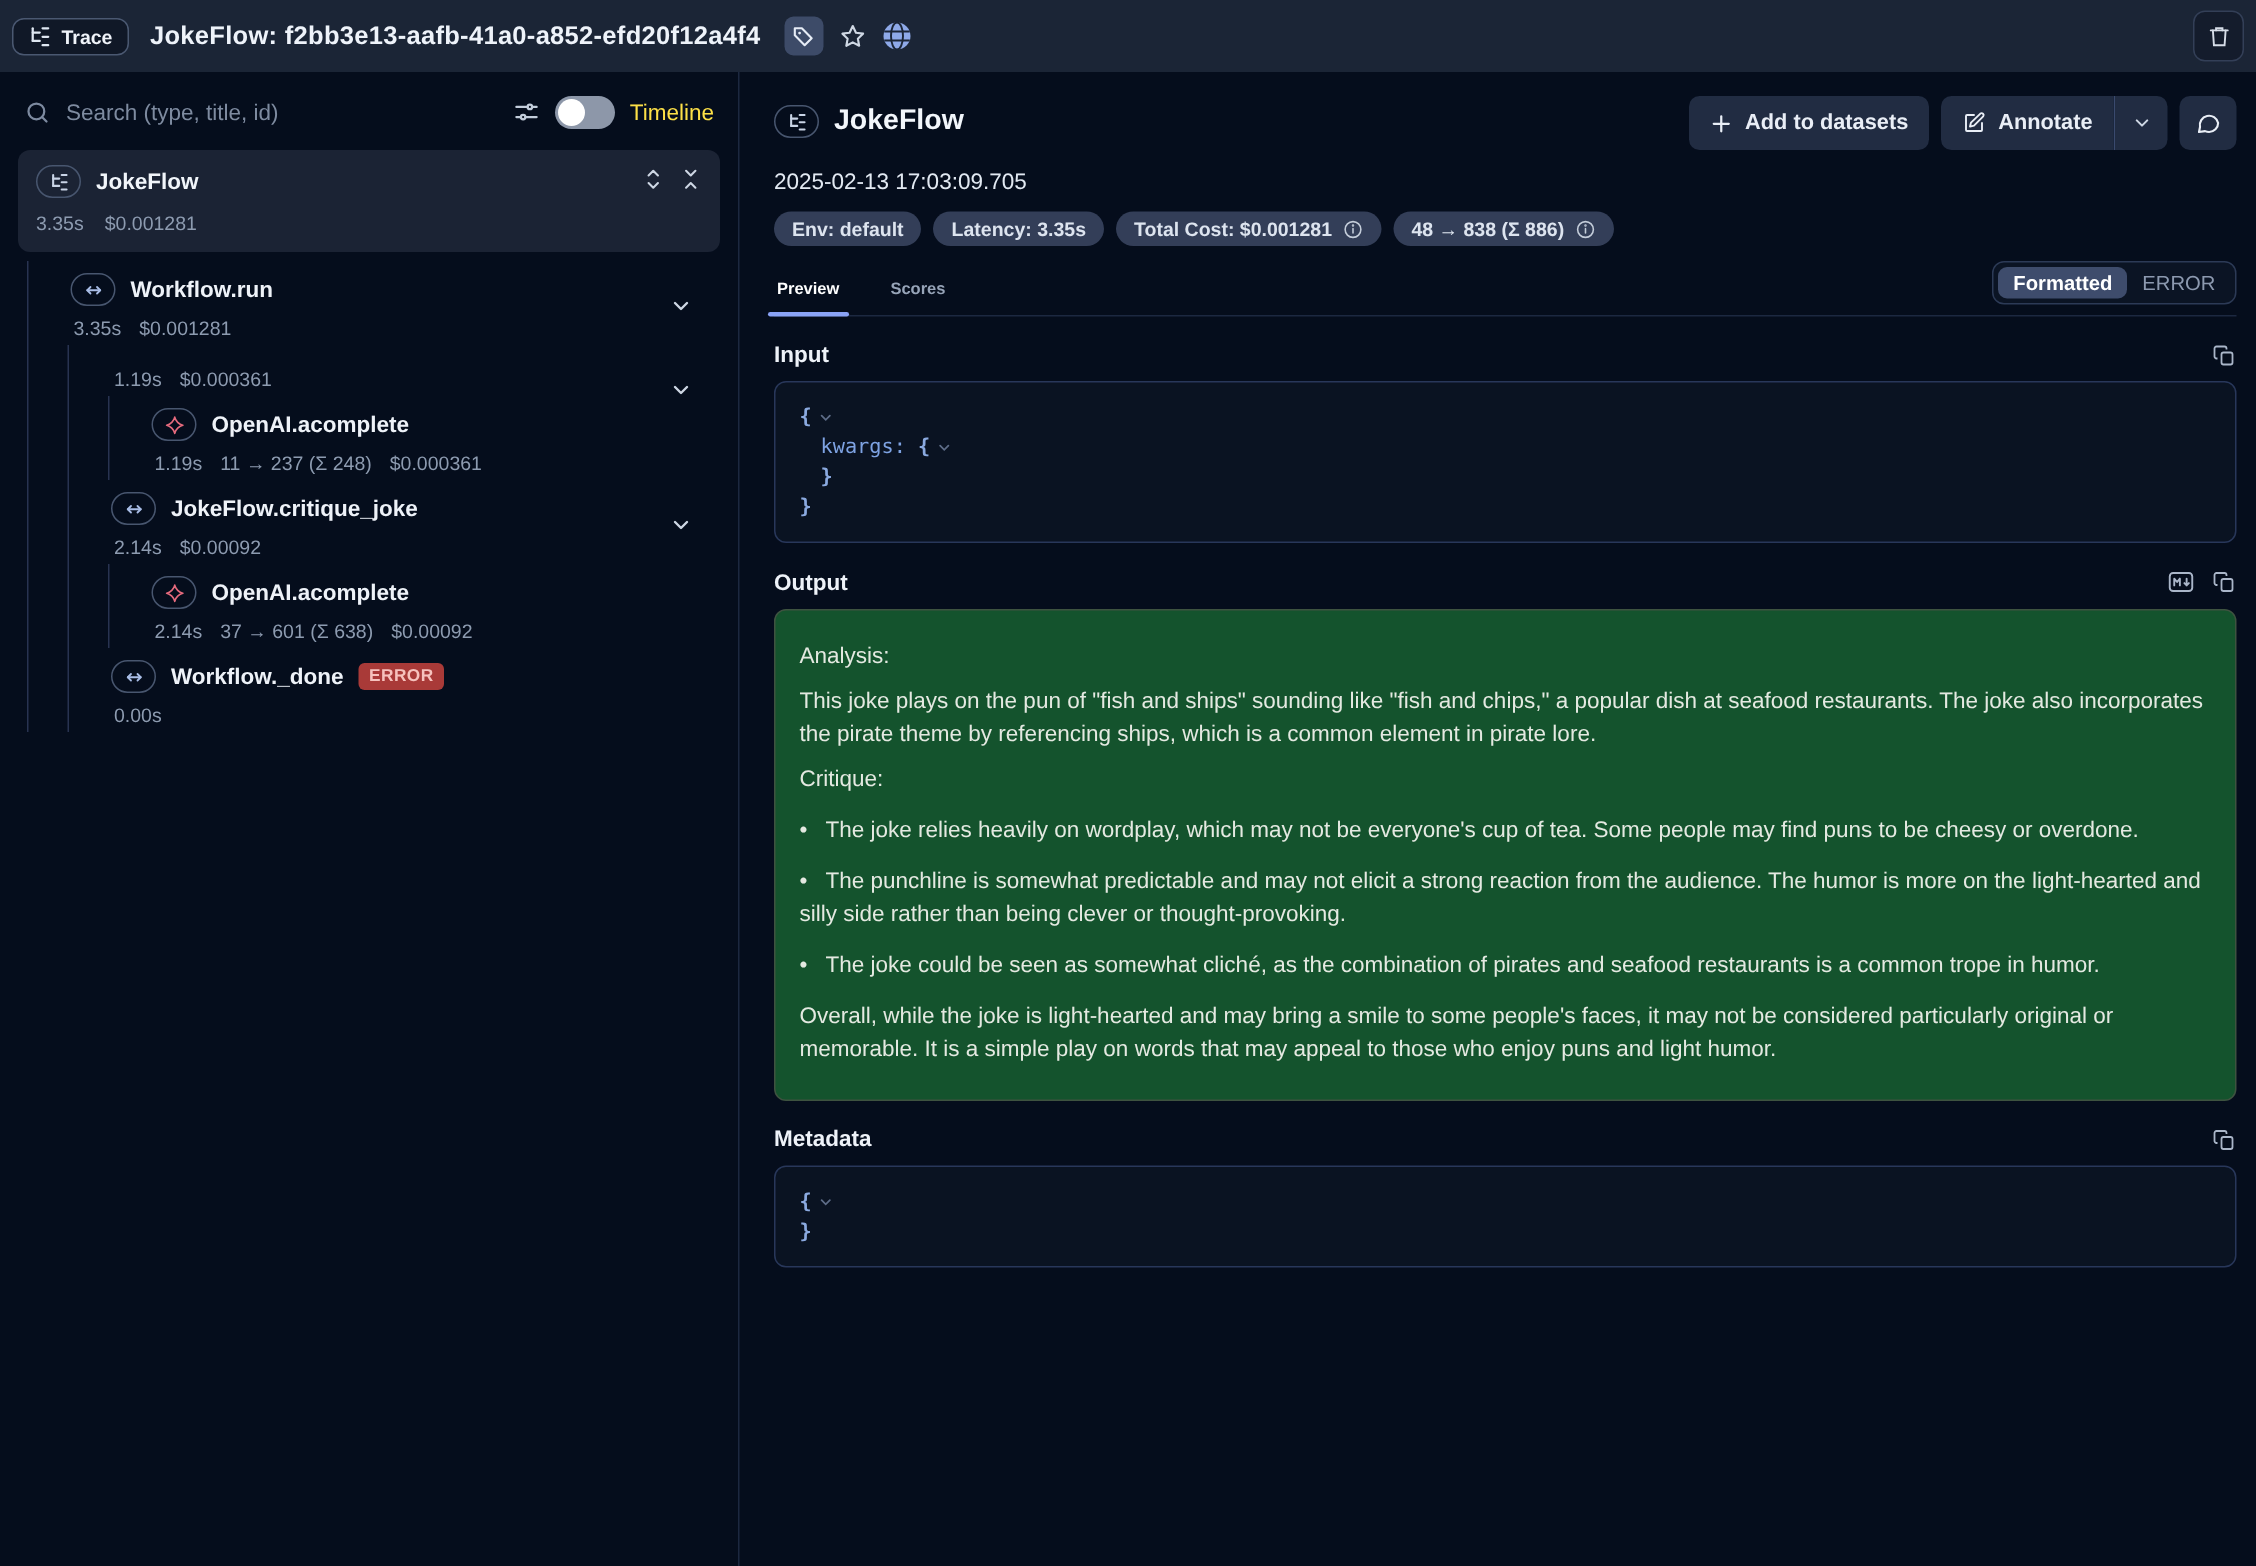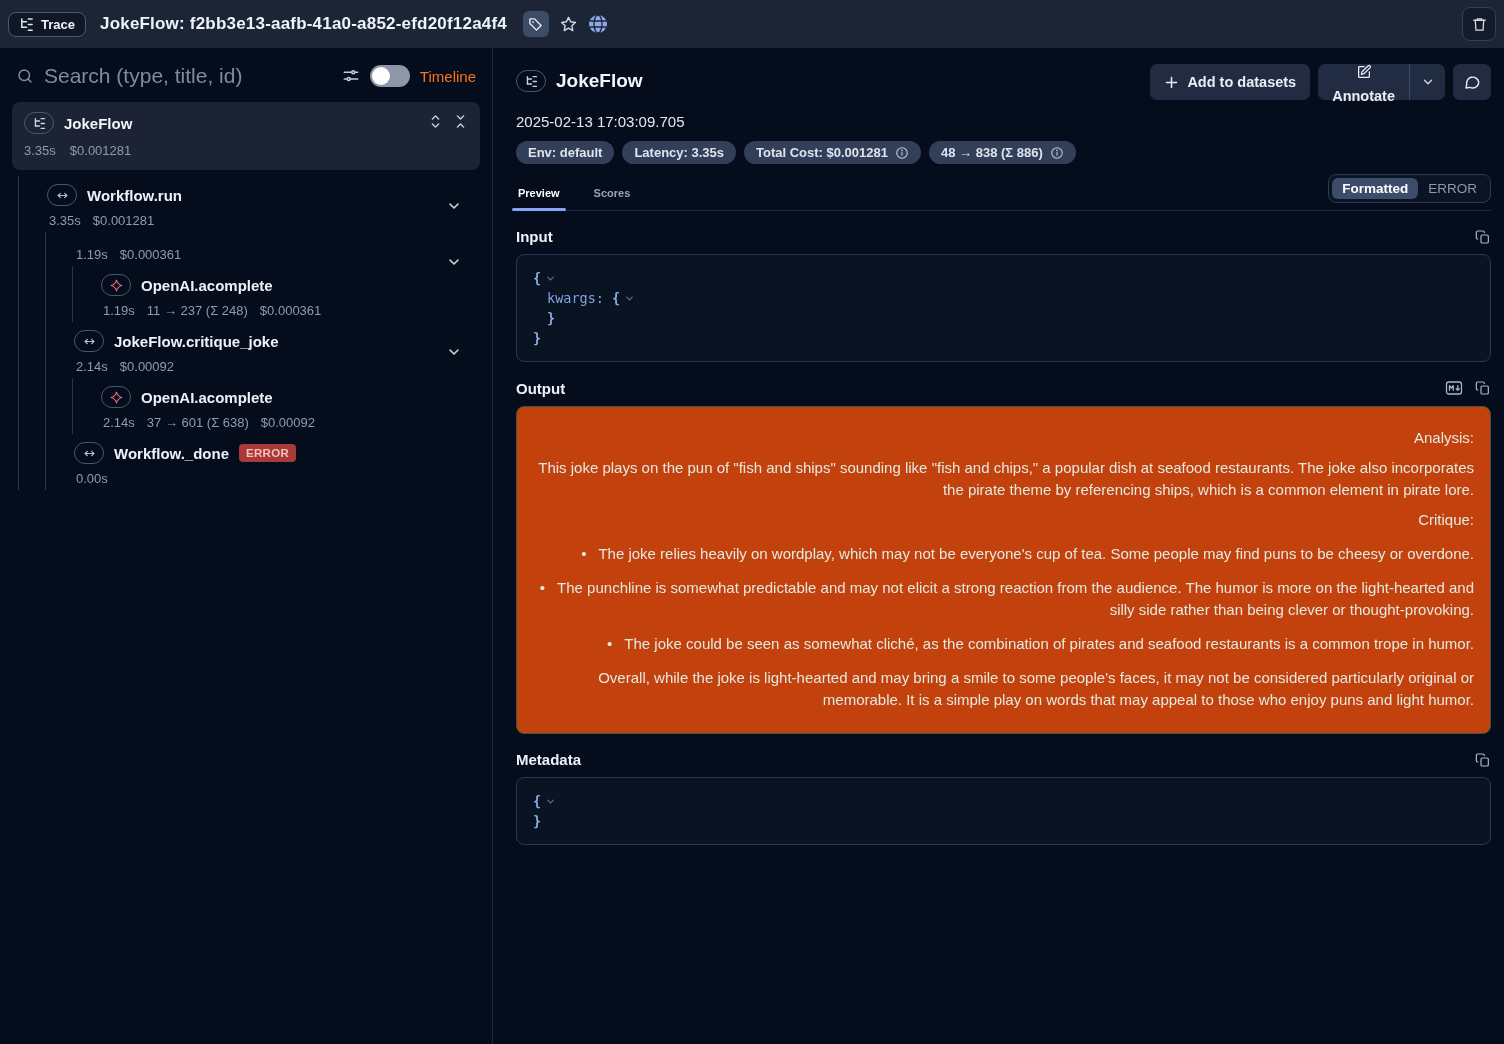--- a/index.html
+++ b/index.html
@@ -35,30 +35,30 @@
 
   
   .shell { display:flex; height:996px; }
   .sidebar { width:493px; border-right:1px solid #1c2840; position:relative; }
   .main { flex:1; padding:16px 13px 0 23px; }
 
   
   .search-row { display:flex; align-items:center; gap:10px; padding:16px 16px 12px 16px; }
   .search-input {
     flex:1; background:transparent; border:none; outline:none;
-    font-size:21px; color:#cbd5e3; font-family:"Liberation Sans",sans-serif;
+    font-size:15px; color:#cbd5e3; font-family:"Liberation Sans",sans-serif;
   }
   .search-input::placeholder { color:#7e8ba0; }
   .toggle {
     width:40px; height:22px; border-radius:11px; background:#8d97a9; position:relative; cursor:pointer; flex:none;
   }
   .toggle .knob {
     position:absolute; left:2px; top:2px; width:18px; height:18px; border-radius:50%; background:#ffffff;
   }
-  .timeline-label { font-size:15px; color:#f97316; }
+  .timeline-label { font-size:15px; color:#fde047; }
 
   .trace-card {
     margin:2px 12px 6px 12px; background:#1b2334; border-radius:8px;
     padding:10px 12px 12px 12px; position:relative; cursor:pointer;
   }
   .trace-card-top { display:flex; align-items:center; gap:10px; }
   .obs-chip {
     width:30px; height:22px; border:1.5px solid #48566f; border-radius:11px;
     display:flex; align-items:center; justify-content:center; flex:none; background:transparent;
   }
@@ -85,21 +85,21 @@
   .main-title-wrap { display:flex; align-items:center; gap:10px; padding-top:6px; }
   .main-title { font-size:19px; font-weight:bold; color:#f2f6fb; }
   .head-actions { margin-left:auto; display:flex; gap:8px; }
   .btn {
     background:#212c42; border:none; border-radius:7px; height:36px;
     display:flex; align-items:center; gap:8px; padding:0 14px;
     color:#e9eef6; font-size:14.5px; font-weight:bold; cursor:pointer;
     font-family:"Liberation Sans",sans-serif;
   }
   .split { display:flex; }
-  .split .btn-left { border-radius:7px 0 0 7px;flex-direction:column; }
+  .split .btn-left { border-radius:7px 0 0 7px; }
   .split .btn-right {
     border-radius:0 7px 7px 0; width:36px; padding:0; justify-content:center;
     border-left:1px solid #3a4a6e;
   }
   .icon-btn-sq { width:38px; padding:0; justify-content:center; }
 
   .timestamp { margin-top:13px; font-size:15px; color:#e2e9f2; }
 
   .badge-row { display:flex; gap:8px; margin-top:11px; }
   .pill {
@@ -135,22 +135,22 @@
     font-size:13.5px; line-height:20px;
   }
   .ln { display:flex; align-items:center; }
   .ind1 { padding-left:14px; } .ind2 { padding-left:28px; }
   .jk { color:#7ea3e3; font-weight:normal; }
   .jb { color:#8baae0; font-weight:bold; }
   .js { color:#ccd9f0; font-weight:bold; }
   .jchev { margin-left:4px; }
 
   .out-box {
-    margin-top:9px; border:1px solid #3e5340; background:#c2410c; border-radius:8px;
-    padding:12px 16px 14px 16px; font-size:15px; line-height:22px; color:#e4e9e1;text-align:right;
+    margin-top:9px; border:1px solid #3e5340; background:#14532d; border-radius:8px;
+    padding:12px 16px 14px 16px; font-size:15px; line-height:22px; color:#e4e9e1;
   }
   .out-box p { margin:8px 0; }
   .out-box .bullet { margin:12px 0; }
   .out-box .bullet::before { content:"•"; margin-right:12px; }
 </style>
 </head>
 <body>
 
 <header class="topbar">
   <div class="trace-badge">

